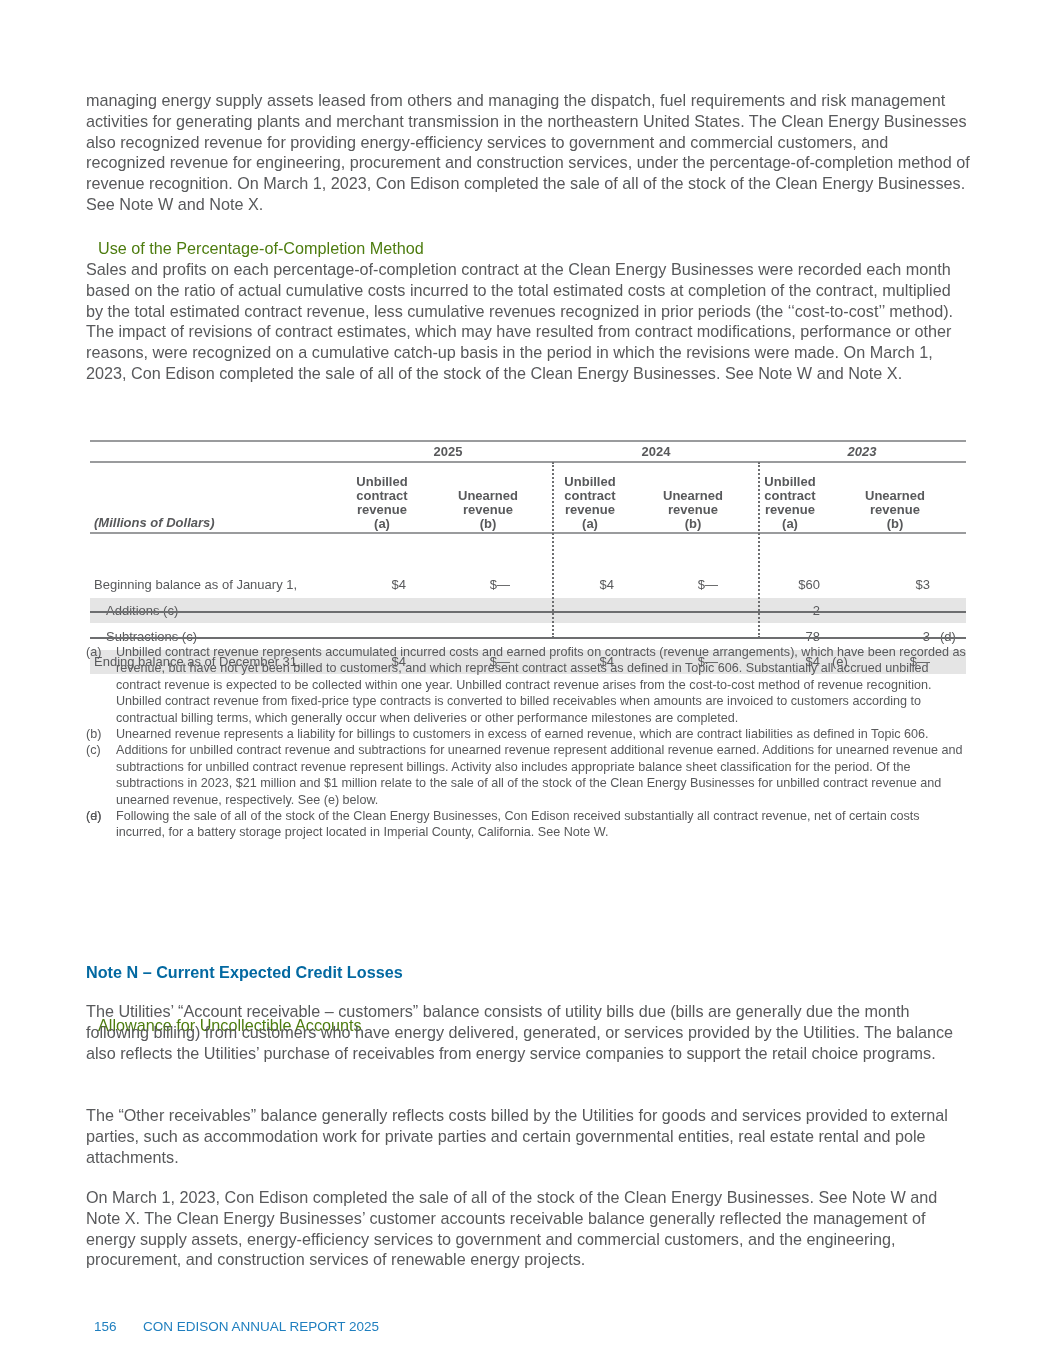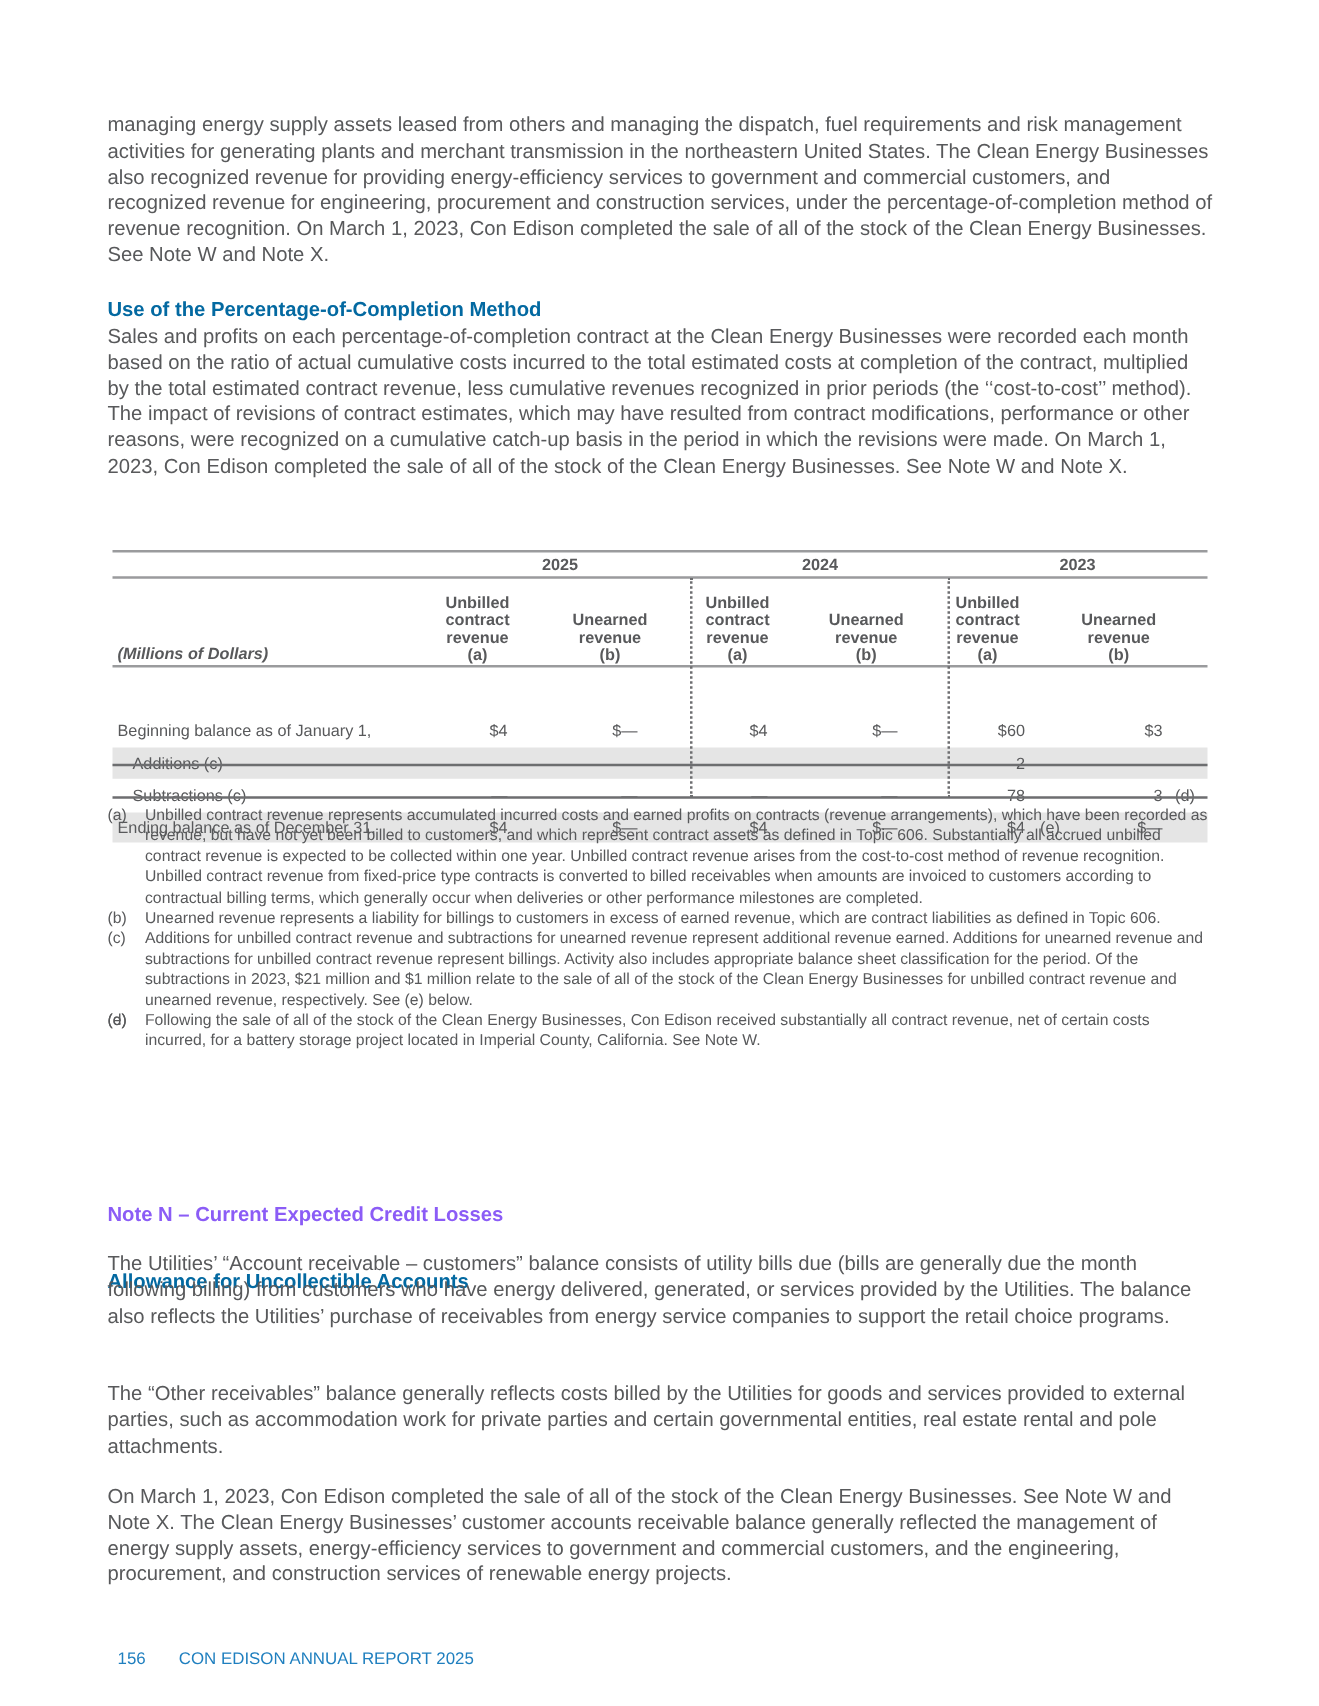--- a/index.html
+++ b/index.html
@@ -9,26 +9,26 @@
     font-family: "Liberation Sans", sans-serif;
     color: #58595b;
     overflow: hidden;
   }
   .page { position: absolute; left: 86px; top: 0; width: 885px; }
   .para {
     position: absolute; left: 0; width: 885px;
     font-size: 16.2px; line-height: 20.8px; color: #58595b;
   }
   .subhead {
-    position: absolute; left: 0;
-    font-size: 16.2px; line-height: 20.8px; font-weight: bold; color: #0369a1;
+    position: absolute; left: 12px;
+    font-size: 16.2px; line-height: 20.8px; font-weight: normal; color: #4d7c0f;
   }
   .note-title {
     position: absolute; left: 0;
-    font-size: 16.2px; line-height: 20.8px; font-weight: bold; color: #8b5cf6;
+    font-size: 16.2px; line-height: 20.8px; font-weight: bold; color: #0369a1;
   }
 
   
   .tbl { position: absolute; left: 4px; top: 440px; width: 876px; font-size: 13px; color: #58595b; }
   .rule { position: absolute; left: 0; width: 876px; height: 2px; background: #9a9b9d; }
   .rule.dark { background: #6d6e70; }
   .year {
     position: absolute; top: 4px; font-weight: bold; font-size: 13px; text-align: center;
   }
   .colhead {
@@ -62,21 +62,21 @@
 
   <p class="para" style="top:90px;">managing energy supply assets leased from others and managing the dispatch, fuel requirements and risk management activities for generating plants and merchant transmission in the northeastern United States. The Clean Energy Businesses also recognized revenue for providing energy-efficiency services to government and commercial customers, and recognized revenue for engineering, procurement and construction services, under the percentage-of-completion method of revenue recognition. On March 1, 2023, Con Edison completed the sale of all of the stock of the Clean Energy Businesses. See Note W and Note X.</p>
 
   <div class="subhead" style="top:238px;">Use of the Percentage-of-Completion Method</div>
   <p class="para" style="top:259px;">Sales and profits on each percentage-of-completion contract at the Clean Energy Businesses were recorded each month based on the ratio of actual cumulative costs incurred to the total estimated costs at completion of the contract, multiplied by the total estimated contract revenue, less cumulative revenues recognized in prior periods (the ‘‘cost-to-cost’’ method). The impact of revisions of contract estimates, which may have resulted from contract modifications, performance or other reasons, were recognized on a cumulative catch-up basis in the period in which the revisions were made. On March 1, 2023, Con Edison completed the sale of all of the stock of the Clean Energy Businesses. See Note W and Note X.</p>
 
   <div class="tbl">
     <div class="rule" style="top:0;"></div>
     <div class="year" style="left:252px;width:212px;">2025</div>
     <div class="year" style="left:464px;width:204px;">2024</div>
-    <div class="year" style="left:668px;width:208px;">2023</div>
+    <div class="year" style="left:668px;width:208px;font-style:italic;">2023</div>
     <div class="rule" style="top:21px;"></div>
 
     <div class="colhead" style="left:252px;width:80px;top:35px;">
       <span class="l">Unbilled</span>
         <span class="l">contract</span>
         <span class="l">revenue</span>
         <span class="l">(a)</span>
     </div>
     <div class="colhead" style="left:358px;width:80px;top:49px;">
       <span class="l">Unearned</span>

